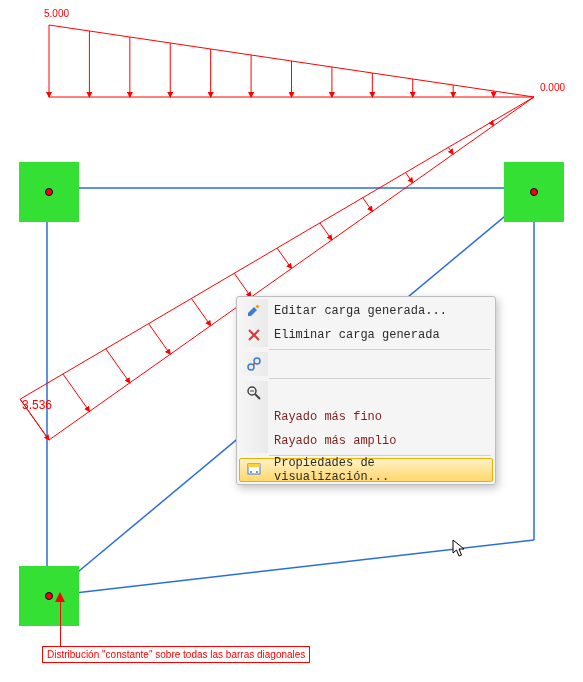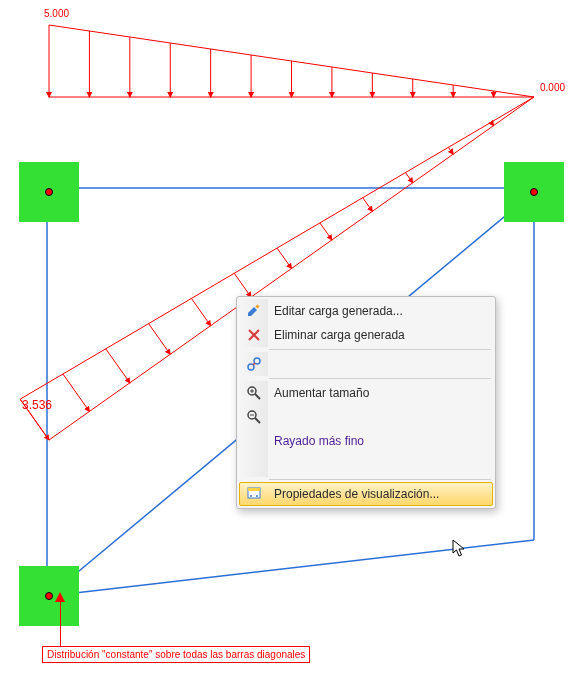--- a/index.html
+++ b/index.html
@@ -77,33 +77,33 @@
     height: 24px;
     padding: 0 6px 0 0;
     border: 1px solid transparent;
     border-radius: 2px;
   }
   .menu-item.hover {
     background: linear-gradient(#fff2c8, #ffd76b);
     border: 1px solid #e5b200;
     align-items: center;
   }
-  .menu-item.disabled { color: #4c1d95; }
+  .menu-item.disabled { color: #7f1d1d; }
   .menu-icon {
     width: 28px;
     height: 24px;
     display: flex;
     align-items: center;
     justify-content: center;
     flex: 0 0 28px;
   }
   .menu-icon-strip {
     background: linear-gradient(to right, #f5f5f5, #eaeaea);
   }
-  .menu-label { flex: 1; padding-left: 6px; }
+  .menu-label { flex: 1; padding-left: 6px; font-family: Liberation Mono, monospace; }
   .menu-sep {
     height: 1px;
     margin: 2px 2px 2px 30px;
     background: #d0d0d0;
   }
   .icon-svg { width: 16px; height: 16px; }
   .cursor {
     position: absolute;
     width: 16px;
     height: 20px;
@@ -212,40 +212,30 @@
           </svg>
       </span>
     </div>
     <div class="menu-sep"></div>
     <div class="menu-item">
       <span class="menu-icon menu-icon-strip">
         <svg class="icon-svg" viewBox="0 0 16 16">
             <circle cx="6" cy="6" r="4" fill="none" stroke="#444" stroke-width="1.5"></circle>
             <line x1="9" y1="9" x2="14" y2="14" stroke="#444" stroke-width="2"></line>
             <line x1="4" y1="6" x2="8" y2="6" stroke="#444"></line>
-            <line x1="6" y1="4" x2="6" y2="8" stroke="#444"></line>
-          </svg>
-      </span>
-      <span class="menu-label">Aumentar tamaño</span>
-    </div>
-    <div class="menu-item">
-      <span class="menu-icon menu-icon-strip">
-        <svg class="icon-svg" viewBox="0 0 16 16">
-            <circle cx="6" cy="6" r="4" fill="none" stroke="#444" stroke-width="1.5"></circle>
-            <line x1="9" y1="9" x2="14" y2="14" stroke="#444" stroke-width="2"></line>
-            <line x1="4" y1="6" x2="8" y2="6" stroke="#444"></line>
           </svg>
       </span>
     </div>
     <div class="menu-item disabled">
       <span class="menu-icon menu-icon-strip"></span>
       <span class="menu-label">Rayado más fino</span>
     </div>
     <div class="menu-item disabled">
       <span class="menu-icon menu-icon-strip"></span>
+      <span class="menu-label">Rayado más amplio</span>
     </div>
     <div class="menu-sep"></div>
     <div class="menu-item hover">
       <span class="menu-icon">
         <svg class="icon-svg" viewBox="0 0 16 16">
             <rect x="2" y="2" width="12" height="10" fill="#fff" stroke="#3a7bd5"></rect>
             <rect x="2" y="2" width="12" height="3" fill="#ffd040"></rect>
             <circle cx="5" cy="10" r="1" fill="#3a7bd5"></circle>
             <circle cx="11" cy="10" r="1" fill="#3a7bd5"></circle>
           </svg>

